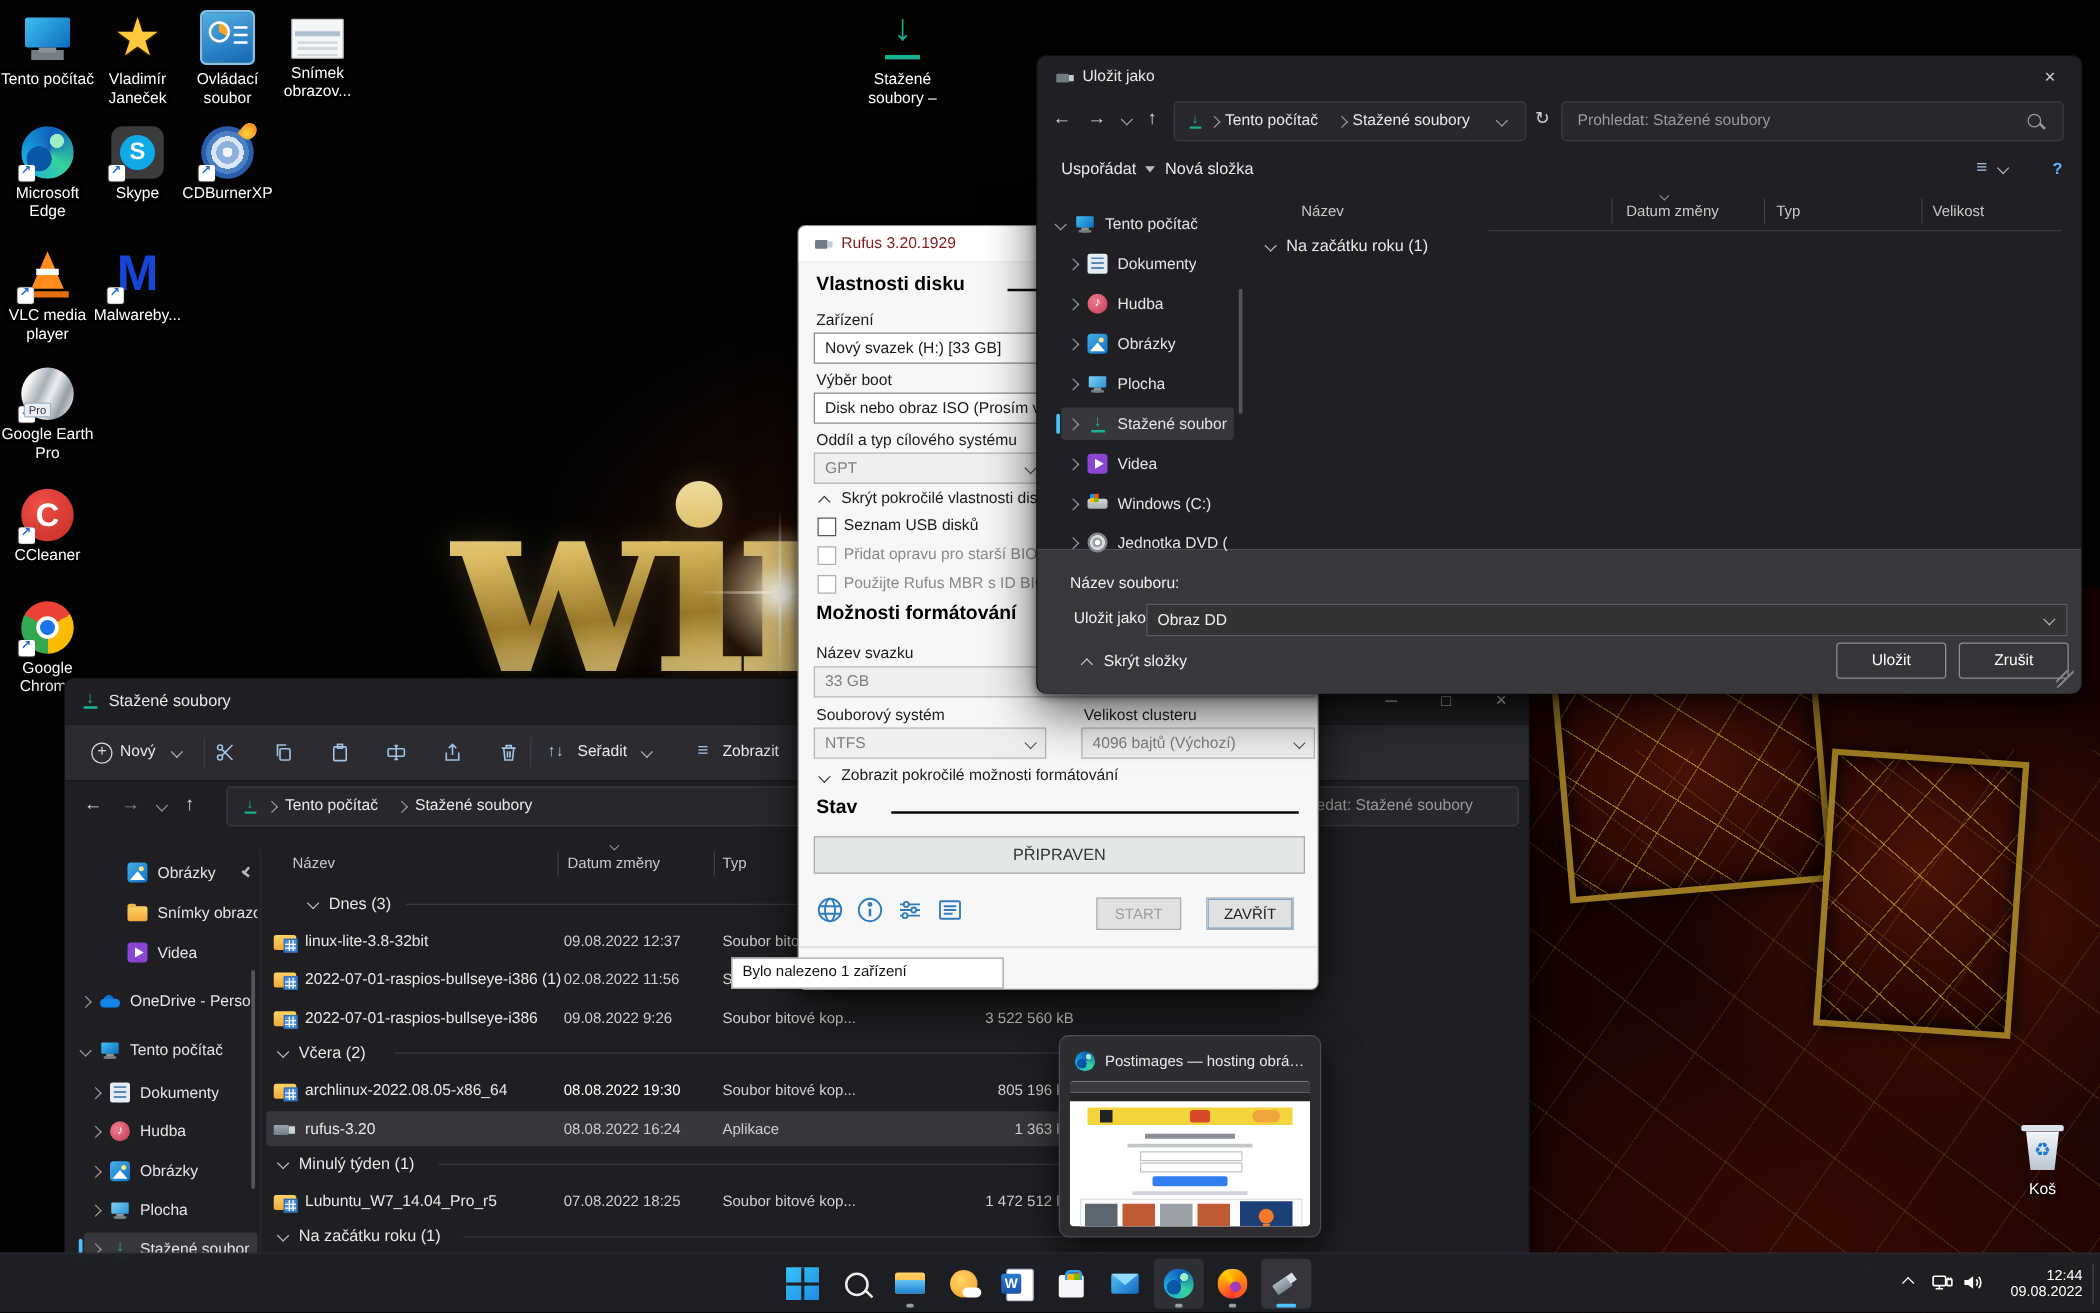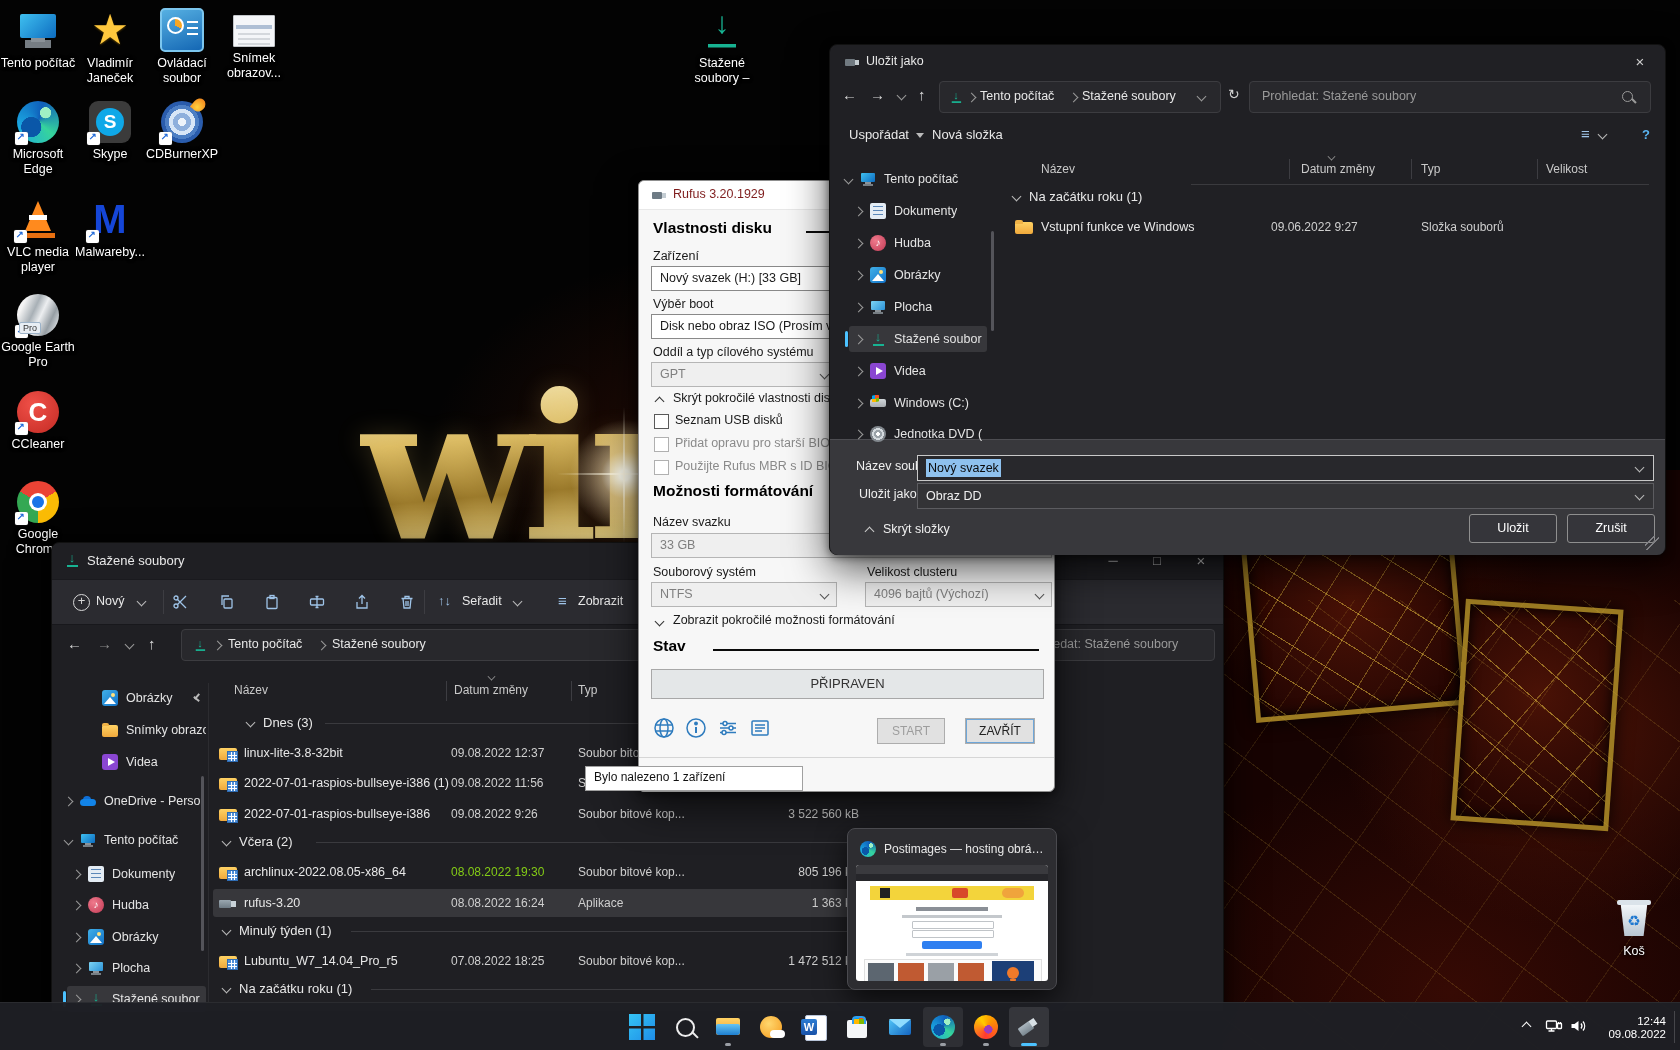--- a/index.html
+++ b/index.html
@@ -424,40 +424,40 @@
         <div class="abs" style="left: 0px; top: 196px; width: 860px; height: 28px;">
           <span class="fi fi-disc-image-icon" style="position: absolute; left: 167px; top: 5px;"></span>
           <span class="t" style="left: 192px; top: 7px;">linux-lite-3.8-32bit</span>
           <span class="t" style="left: 399px; top: 7px; color: rgb(207, 207, 207); font-size: 12px;">09.08.2022 12:37</span>
           <span class="t" style="left: 526px; top: 7px; color: rgb(207, 207, 207); font-size: 12px;">Soubor bitové kop...</span>
           <span class="t" style="left: 687px; top: 7px; width: 120px; text-align: right; color: rgb(207, 207, 207); font-size: 12px;"></span>
         </div>
         <div class="abs" style="left: 0px; top: 226px; width: 860px; height: 28px;">
           <span class="fi fi-disc-image-icon" style="position: absolute; left: 167px; top: 5px;"></span>
           <span class="t" style="left: 192px; top: 7px;">2022-07-01-raspios-bullseye-i386 (1)</span>
-          <span class="t" style="left: 399px; top: 7px; color: rgb(207, 207, 207); font-size: 12px;">09.08.2022 11:56</span>
+          <span class="t" style="left: 399px; top: 7px; color: rgb(207, 207, 207); font-size: 12px;">02.08.2022 11:56</span>
           <span class="t" style="left: 526px; top: 7px; color: rgb(207, 207, 207); font-size: 12px;">Soubor bitové kop...</span>
           <span class="t" style="left: 687px; top: 7px; width: 120px; text-align: right; color: rgb(207, 207, 207); font-size: 12px;"></span>
         </div>
         <div class="abs" style="left: 0px; top: 257px; width: 860px; height: 28px;">
           <span class="fi fi-disc-image-icon" style="position: absolute; left: 167px; top: 5px;"></span>
           <span class="t" style="left: 192px; top: 7px;">2022-07-01-raspios-bullseye-i386</span>
           <span class="t" style="left: 399px; top: 7px; color: rgb(207, 207, 207); font-size: 12px;">09.08.2022 9:26</span>
           <span class="t" style="left: 526px; top: 7px; color: rgb(207, 207, 207); font-size: 12px;">Soubor bitové kop...</span>
           <span class="t" style="left: 687px; top: 7px; width: 120px; text-align: right; color: rgb(207, 207, 207); font-size: 12px;">3 522 560 kB</span>
         </div>
         <div class="abs" style="left: 0px; top: 286px; width: 860px; height: 28px;">
           <span class="abs chev" style="left: 171px; top: 9px; color: rgb(187, 187, 187);"></span>
           <span class="t" style="left: 187px; top: 5px; font-size: 13px;">Včera (2)</span>
           <div class="grp-rule" style="left: 264px; width: 545px;"></div>
         </div>
         <div class="abs" style="left: 0px; top: 315px; width: 860px; height: 28px;">
           <span class="fi fi-disc-image-icon" style="position: absolute; left: 167px; top: 5px;"></span>
           <span class="t" style="left: 192px; top: 7px;">archlinux-2022.08.05-x86_64</span>
-          <span class="t" style="left: 399px; top: 7px; color: #84cc16; font-size: 12px;">08.08.2022 19:30</span>
+          <span class="t" style="left: 399px; top: 7px; color: #ffffff; font-size: 12px;">08.08.2022 19:30</span>
           <span class="t" style="left: 526px; top: 7px; color: rgb(207, 207, 207); font-size: 12px;">Soubor bitové kop...</span>
           <span class="t" style="left: 687px; top: 7px; width: 120px; text-align: right; color: rgb(207, 207, 207); font-size: 12px;">805 196 kB</span>
         </div>
         <div class="abs" style="left: 0px; top: 346px; width: 860px; height: 28px;">
           <div class="row-sel" style="left: 161px; top: 0px; width: 654px; height: 28px;"></div>
           <span class="fi fi-app-icon" style="position: absolute; left: 167px; top: 5px;"></span>
           <span class="t" style="left: 192px; top: 7px;">rufus-3.20</span>
           <span class="t" style="left: 399px; top: 7px; color: rgb(207, 207, 207); font-size: 12px;">08.08.2022 16:24</span>
           <span class="t" style="left: 526px; top: 7px; color: rgb(207, 207, 207); font-size: 12px;">Aplikace</span>
           <span class="t" style="left: 687px; top: 7px; width: 120px; text-align: right; color: rgb(207, 207, 207); font-size: 12px;">1 363 kB</span>
@@ -585,26 +585,20 @@
     <div class="t hdr" style="left:471px;top:117px;">Datum změny</div>
     <div class="t hdr" style="left:591px;top:117px;">Typ</div>
     <div class="t hdr" style="left:716px;top:117px;">Velikost</div>
     <div class="vsep" style="left:459px;top:114px;height:20px;"></div>
     <div class="vsep" style="left:581px;top:114px;height:20px;"></div>
     <div class="vsep" style="left:707px;top:114px;height:20px;"></div>
 
     <span class="abs chev" style="left:183px;top:148px;color:#bbb;"></span>
     <div class="t" style="left:199px;top:144px;font-size:13px;">Na začátku roku (1)</div>
     <div class="grp-rule" style="left:361px;top:139px;width:458px;"></div>
-    <div class="abs" style="left:178px;top:168px;width:640px;height:28px;">
-      <span class="fi fi-folder-icon abs" style="left:7px;top:5px;"></span>
-      <div class="t" style="left:33px;top:7px;">Vstupní funkce ve Windows</div>
-      <div class="t" style="left:263px;top:7px;color:#cfcfcf;font-size:12px;">09.06.2022 9:27</div>
-      <div class="t" style="left:413px;top:7px;color:#cfcfcf;font-size:12px;">Složka souborů</div>
-    </div>
 
     <div id="sd-side">
         <div class="side-item" style="left: 15px; top: 120px; width: 142px;">
           <span class="chev" style="color: rgb(154, 154, 154); flex: 0 0 auto; position: relative; z-index: 1;"></span>
           <span class="mi mi-computer-icon" style="position: relative; z-index: 1;"></span>
           <span style="position: relative; z-index: 1; overflow: hidden; text-overflow: clip; white-space: nowrap;">Tento počítač</span>
         </div>
         <div class="side-item" style="left: 25px; top: 152px; width: 132px;">
           <span class="chev r" style="color: rgb(154, 154, 154); flex: 0 0 auto; position: relative; z-index: 1;"></span>
           <span class="mi mi-documents-icon" style="position: relative; z-index: 1;"></span>
@@ -646,24 +640,20 @@
           <span class="chev r" style="color: rgb(154, 154, 154); flex: 0 0 auto; position: relative; z-index: 1;"></span>
           <span class="mi mi-dvd-icon" style="position: relative; z-index: 1;"></span>
           <span style="position: relative; z-index: 1; overflow: hidden; text-overflow: clip; white-space: nowrap;">Jednotka DVD (</span>
         </div>
       </div>
     <div class="abs" style="left:161px;top:186px;width:3px;height:100px;background:#54545a;border-radius:2px;"></div>
 
     
     <div class="abs" style="left:0;top:394px;width:835px;height:115px;background:#38383c;border-top:1px solid #4d4d52;border-radius:0 0 8px 8px;">
       <div class="sd-lab" style="left:26px;top:19px;">Název souboru:</div>
-      <div class="field" style="left:87px;top:15px;width:727px;border-color:#c8c8c8;background:#28282c;">
-        <span style="background:#8ec1ee;color:#0a0a0a;padding:2px 2px;">Nový svazek</span>
-        <span class="abs chev" style="right:10px;top:8px;color:#bbb;"></span>
-      </div>
       <div class="sd-lab" style="left:29px;top:47px;">Uložit jako typ:</div>
       <div class="field" style="left:87px;top:43px;width:727px;">
         <span>Obraz DD</span>
         <span class="abs chev" style="right:10px;top:8px;color:#bbb;"></span>
       </div>
       <span class="abs chev u" style="left:36px;top:88px;color:#ccc;"></span>
       <div class="sd-lab" style="left:53px;top:82px;">Skrýt složky</div>
       <div class="dbtn" style="left:639px;top:74px;">Uložit</div>
       <div class="dbtn" style="left:737px;top:74px;">Zrušit</div>
       <div class="grip" style="left:815px;top:96px;"></div>

